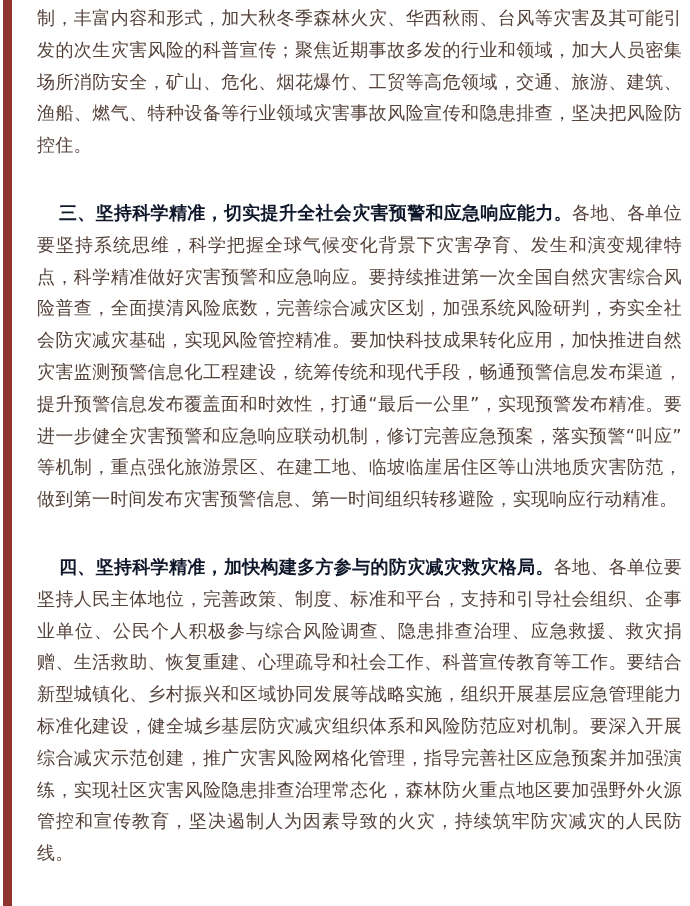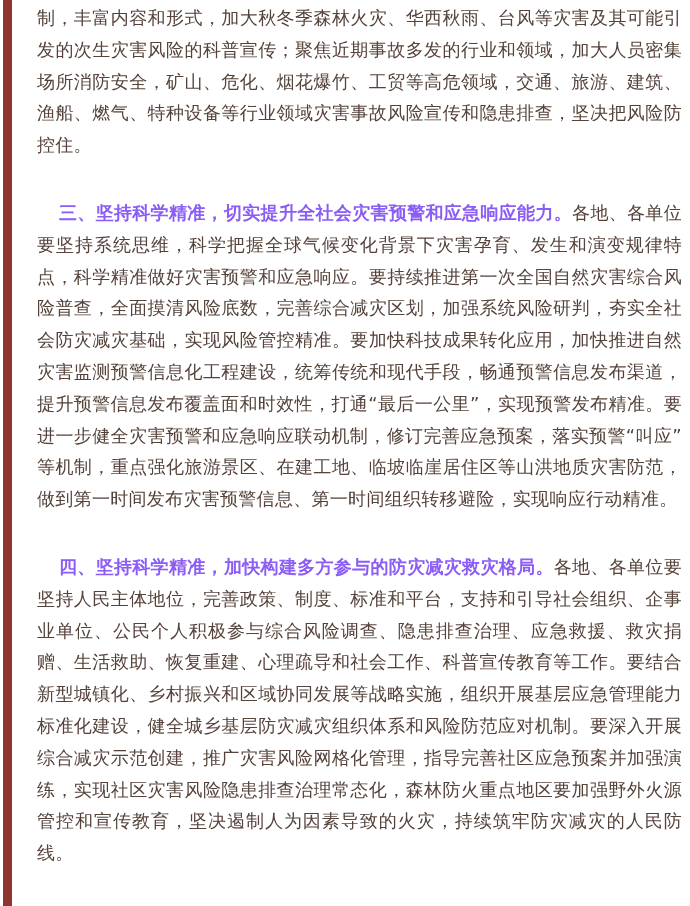--- a/index.html
+++ b/index.html
@@ -40,21 +40,21 @@
     text-indent: 22px;
   }
   .para.no-indent {
     text-indent: 0;
   }
   .para:last-child {
     margin-bottom: 0;
   }
   .section-head {
     font-weight: bold;
-    color: #8b5cf6;
+    color: #0f172a;
   }
 </style>
 </head>
 <body>
 
 <div class="page">
   <div class="accent-bar"></div>
   <div class="content">
     <p class="para no-indent"><span>制，丰富内容和形式，加大秋冬季森林火灾、华西秋雨、台风等灾害及其可能引发的次生灾害风险的科普宣传；聚焦近期事故多发的行业和领域，加大人员密集场所消防安全，矿山、危化、烟花爆竹、工贸等高危领域，交通、旅游、建筑、渔船、燃气、特种设备等行业领域灾害事故风险宣传和隐患排查，坚决把风险防控住。</span></p>
     <p class="para"><span class="section-head">三、坚持科学精准，切实提升全社会灾害预警和应急响应能力。</span><span>各地、各单位要坚持系统思维，科学把握全球气候变化背景下灾害孕育、发生和演变规律特点，科学精准做好灾害预警和应急响应。要持续推进第一次全国自然灾害综合风险普查，全面摸清风险底数，完善综合减灾区划，加强系统风险研判，夯实全社会防灾减灾基础，实现风险管控精准。要加快科技成果转化应用，加快推进自然灾害监测预警信息化工程建设，统筹传统和现代手段，畅通预警信息发布渠道，提升预警信息发布覆盖面和时效性，打通“最后一公里”，实现预警发布精准。要进一步健全灾害预警和应急响应联动机制，修订完善应急预案，落实预警“叫应”等机制，重点强化旅游景区、在建工地、临坡临崖居住区等山洪地质灾害防范，做到第一时间发布灾害预警信息、第一时间组织转移避险，实现响应行动精准。</span></p>

